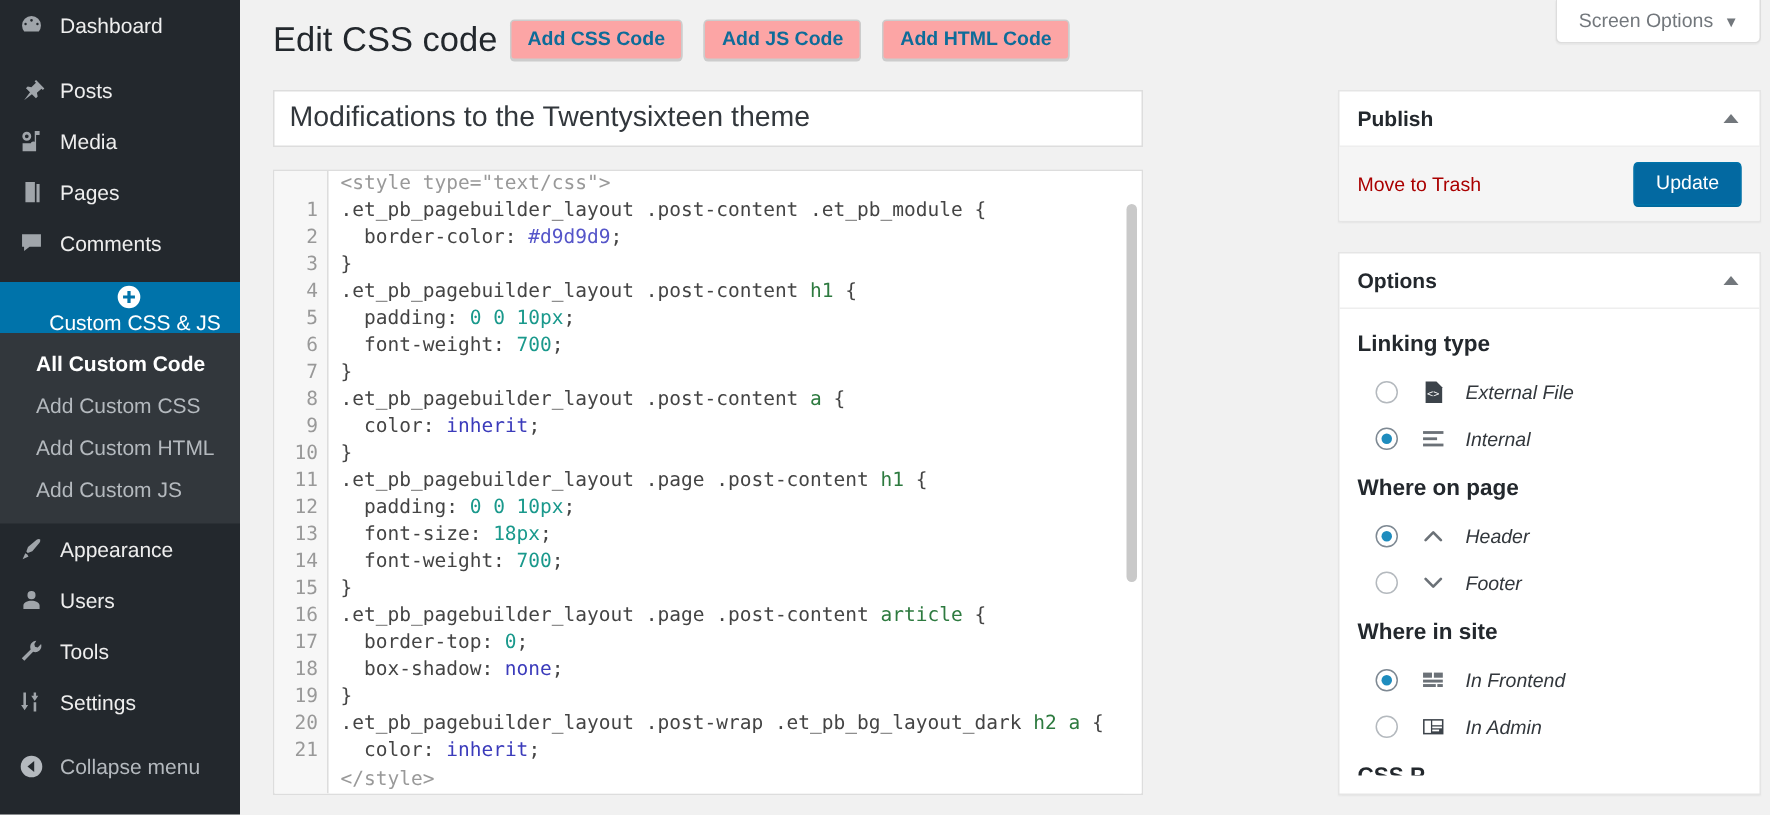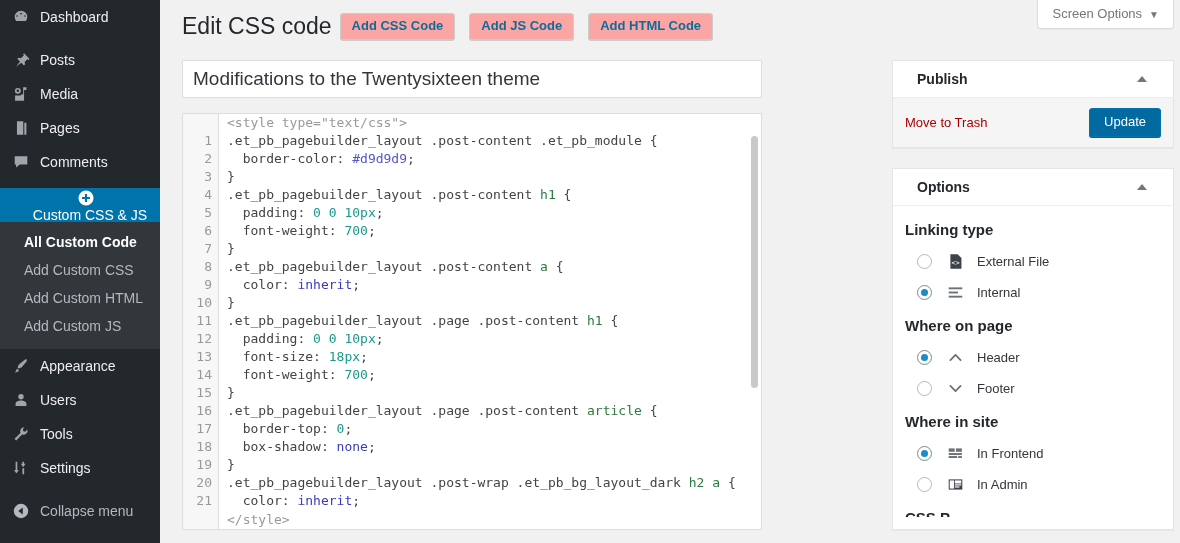--- a/index.html
+++ b/index.html
@@ -223,21 +223,21 @@
     width: 282px;
   }
   .postbox {
     background: #fff;
     border: 1px solid #e5e5e5;
     box-shadow: 0 1px 1px rgba(0,0,0,.04);
     margin-bottom: 20px;
   }
   .postbox .hndle {
     display: flex; align-items: center; justify-content: space-between;
-    padding: 10px 24px;
+    padding: 10px 12px;
     margin: 0;
     font-size: 14px;
     font-weight: bold;
     color: #23282d;
     border-bottom: 1px solid #eee;
     cursor: pointer;
   }
   .toggle-arrow {
     width: 0; height: 0;
     border-style: solid;
@@ -302,20 +302,21 @@
     width: 18px; height: 18px;
     margin-left: 14px;
     flex: 0 0 18px;
     display: inline-flex; align-items: center; justify-content: center;
     color: #50575e;
   }
   .opt-label {
     margin-left: 13px;
     font-size: 13px;
     color: #32373c;
+    font-style: italic;
   }
   .opt-clipped {
     font-size: 15px;
     font-weight: bold;
     color: #23282d;
     margin: 9px 0 0 0;
     height: 8px;
     overflow: hidden;
   }
 </style>

